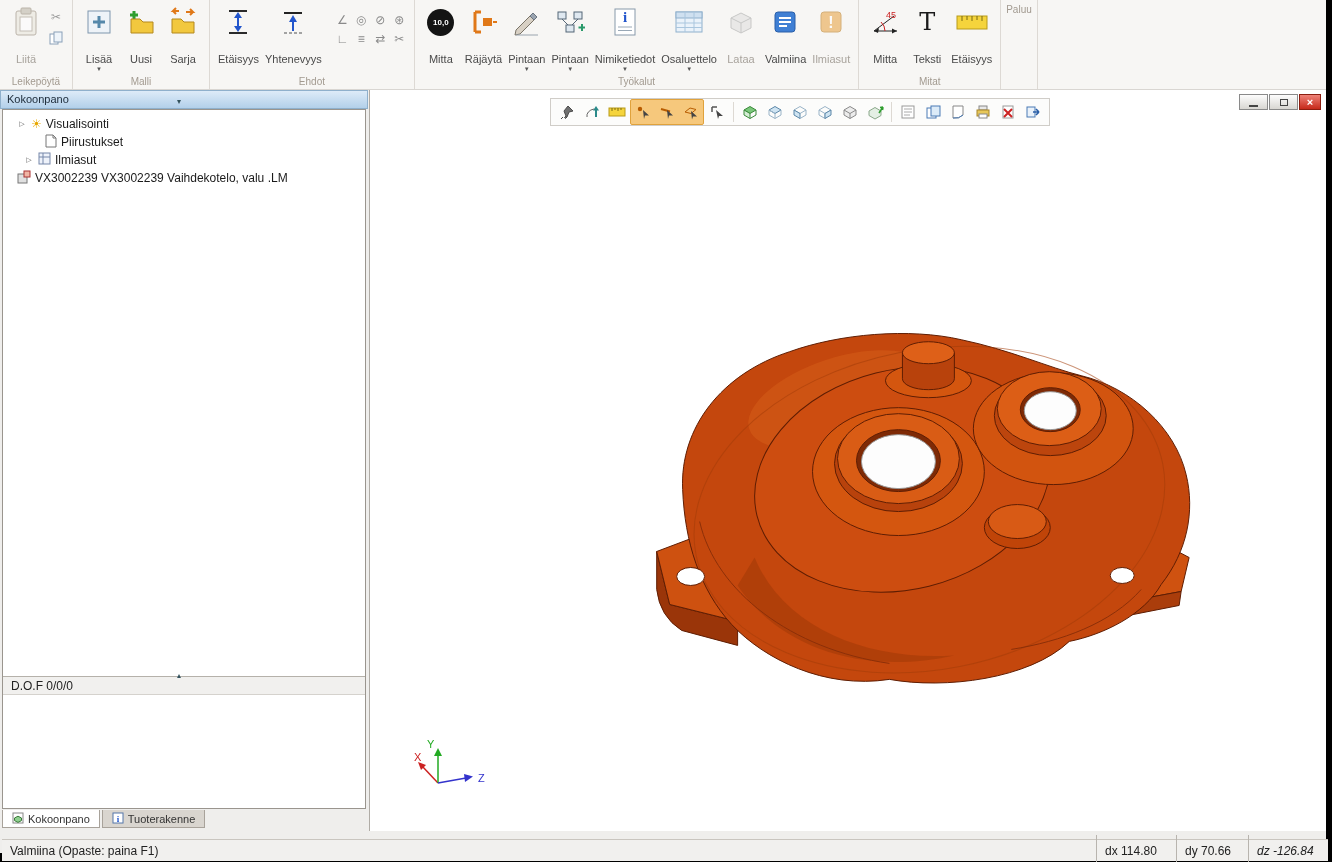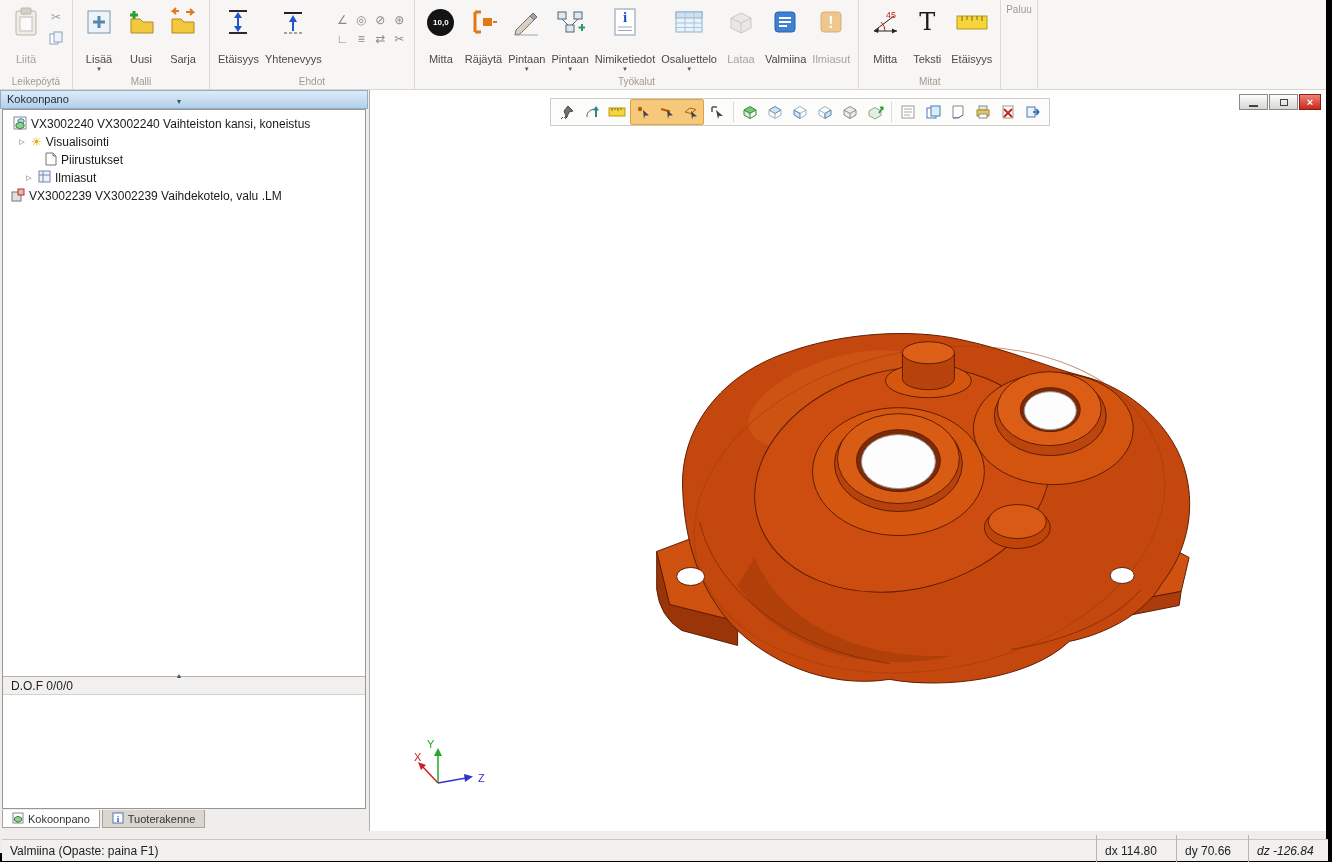--- a/index.html
+++ b/index.html
@@ -306,28 +306,20 @@
     </div>
   </div>
 
   <div class="panel">
     <div class="panel-title">
       <span>Kokoonpano</span>
       <span class="handle">▾</span>
     </div>
     <div class="panel-box">
       <div class="tree">
-        <div class="titem" style="padding-left:10px">
-          <span><svg width="14" height="14">
-                <rect x="1" y="1" width="12" height="12" fill="#fff" stroke="#888"></rect>
-                <path d="M5 4 l3 -1.5 3 1.5 v2 l-3 1.5 -3 -1.5 z" fill="#b0d8f0" stroke="#4a7aa0"></path>
-                <path d="M3 8 l4 -2 4 2 v3 l-4 2 -4 -2 z" fill="#8fd08f" stroke="#3a7a3a"></path>
-              </svg></span>
-          <span>VX3002240 VX3002240 Vaihteiston kansi, koneistus</span>
-        </div>
         <div class="titem" style="padding-left:14px">
           <span class="exp">▷</span>
           <span class="sun">☀</span>
           <span>Visualisointi</span>
         </div>
         <div class="titem" style="padding-left:28px">
           <span class="spc"></span>
           <span><svg width="12" height="14">
                 <path d="M1 1 h7 l3 3 v9 h-10 z" fill="#fff" stroke="#777"></path>
                 <path d="M8 1 v3 h3" fill="none" stroke="#777"></path>
@@ -335,21 +327,21 @@
           <span>Piirustukset</span>
         </div>
         <div class="titem" style="padding-left:21px">
           <span class="exp">▷</span>
           <span><svg width="13" height="13">
                 <rect x="1" y="1" width="11" height="11" fill="#eef2fa" stroke="#7788aa"></rect>
                 <path d="M1 5 h11 M5 1 v11" stroke="#7788aa"></path>
               </svg></span>
           <span>Ilmiasut</span>
         </div>
-        <div class="titem" style="padding-left:8px">
+        <div class="titem" style="padding-left:14px">
           <span><svg width="14" height="14">
                 <rect x="1" y="4" width="9" height="9" fill="#e0e0e0" stroke="#777"></rect>
                 <rect x="7" y="1" width="6" height="6" fill="#f0b4a4" stroke="#aa3333"></rect>
               </svg></span>
           <span>VX3002239 VX3002239 Vaihdekotelo, valu .LM</span>
         </div>
       </div>
       <div class="dof">
         <span class="handle">▴</span>
         <span>D.O.F  0/0/0</span>

